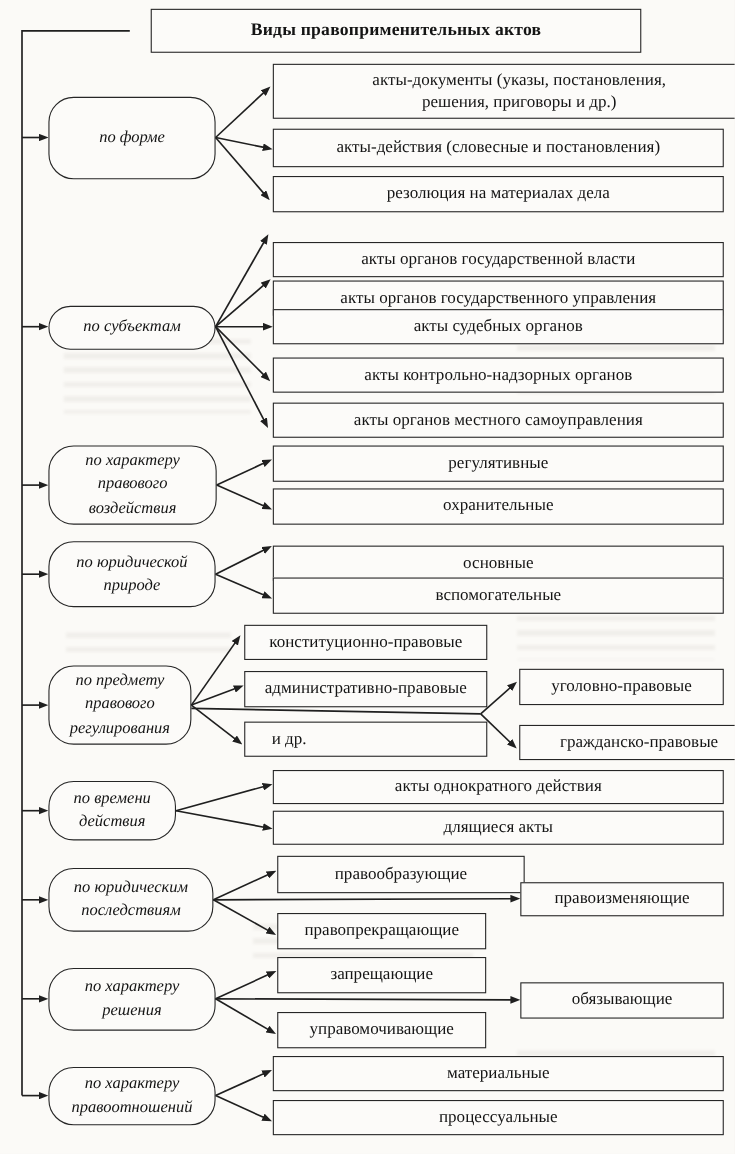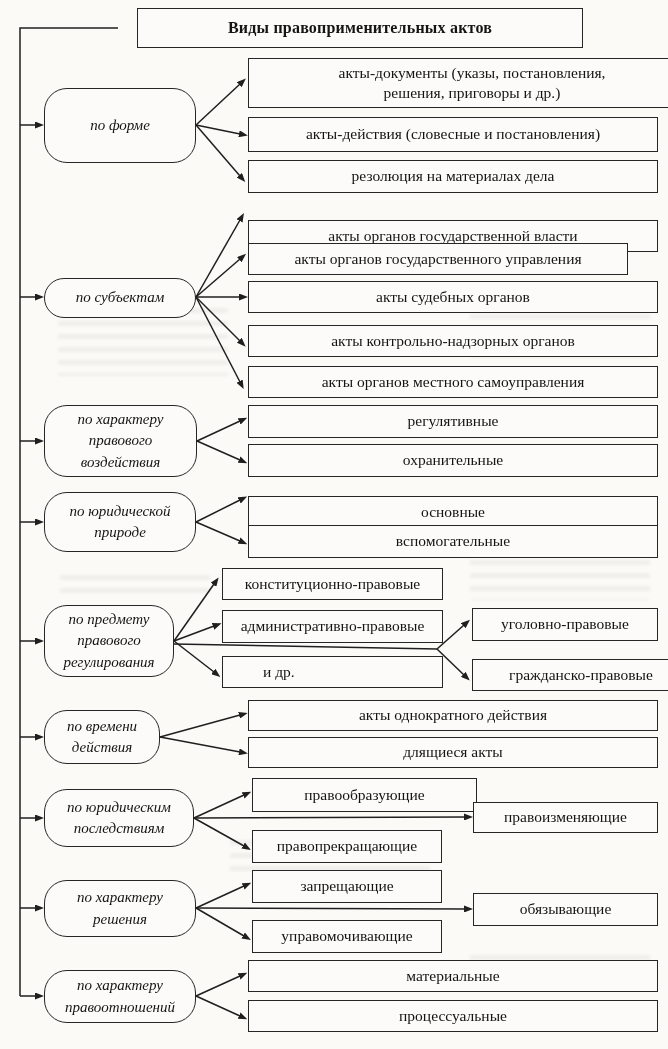--- a/index.html
+++ b/index.html
@@ -10,21 +10,21 @@
   }
   .box{
     position:absolute;box-sizing:border-box;
     border:1.5px solid #262626;background:#fcfbf9;
     display:flex;align-items:center;justify-content:center;
     text-align:center;line-height:1.3;
   }
   .title-box{font-weight:bold;font-size:16px;letter-spacing:.2px;}
   .cat{font-style:italic;font-size:15px;line-height:1.42;padding:2px 6px;border-radius:23px;}
   .tgt{font-size:15.5px;padding:1px 10px;}
-  .tgt.left-align{justify-content:flex-start;text-align:right;padding-left:40px;}
+  .tgt.left-align{justify-content:flex-start;text-align:right;padding-left:24px;}
   .wrap-narrow{display:inline-block;max-width:300px;}
   svg.connectors{position:absolute;left:0;top:0;pointer-events:none;}
   .smudge{
     position:absolute;opacity:.07;filter:blur(1.5px);pointer-events:none;
     background:repeating-linear-gradient(180deg,#6b5f52 0 5px,transparent 5px 13px);
   }
 </style>
 </head>
 <body>
 
@@ -54,21 +54,21 @@
   <div class="box tgt" style="left:248px;top:160px;width:410px;height:33px;">
       <span>резолюция на материалах дела</span>
     </div>
 
   <div class="box cat" style="left:44px;top:278px;width:152px;height:40px;">
       <span>по субъектам</span>
     </div>
   <div class="box tgt" style="left:248px;top:204px;width:410px;height:32px;margin-top:16px;">
       <span>акты органов государственной власти</span>
     </div>
-  <div class="box tgt" style="left:248px;top:243px;width:380px;height:32px;">
+  <div class="box tgt" style="left:248px;top:255px;width:410px;height:32px;">
       <span>акты органов государственного управления</span>
     </div>
   <div class="box tgt" style="left:248px;top:281px;width:410px;height:32px;">
       <span>акты судебных органов</span>
     </div>
   <div class="box tgt" style="left:248px;top:325px;width:410px;height:32px;">
       <span>акты контрольно-надзорных органов</span>
     </div>
   <div class="box tgt" style="left:248px;top:366px;width:410px;height:32px;">
       <span>акты органов местного самоуправления</span>

